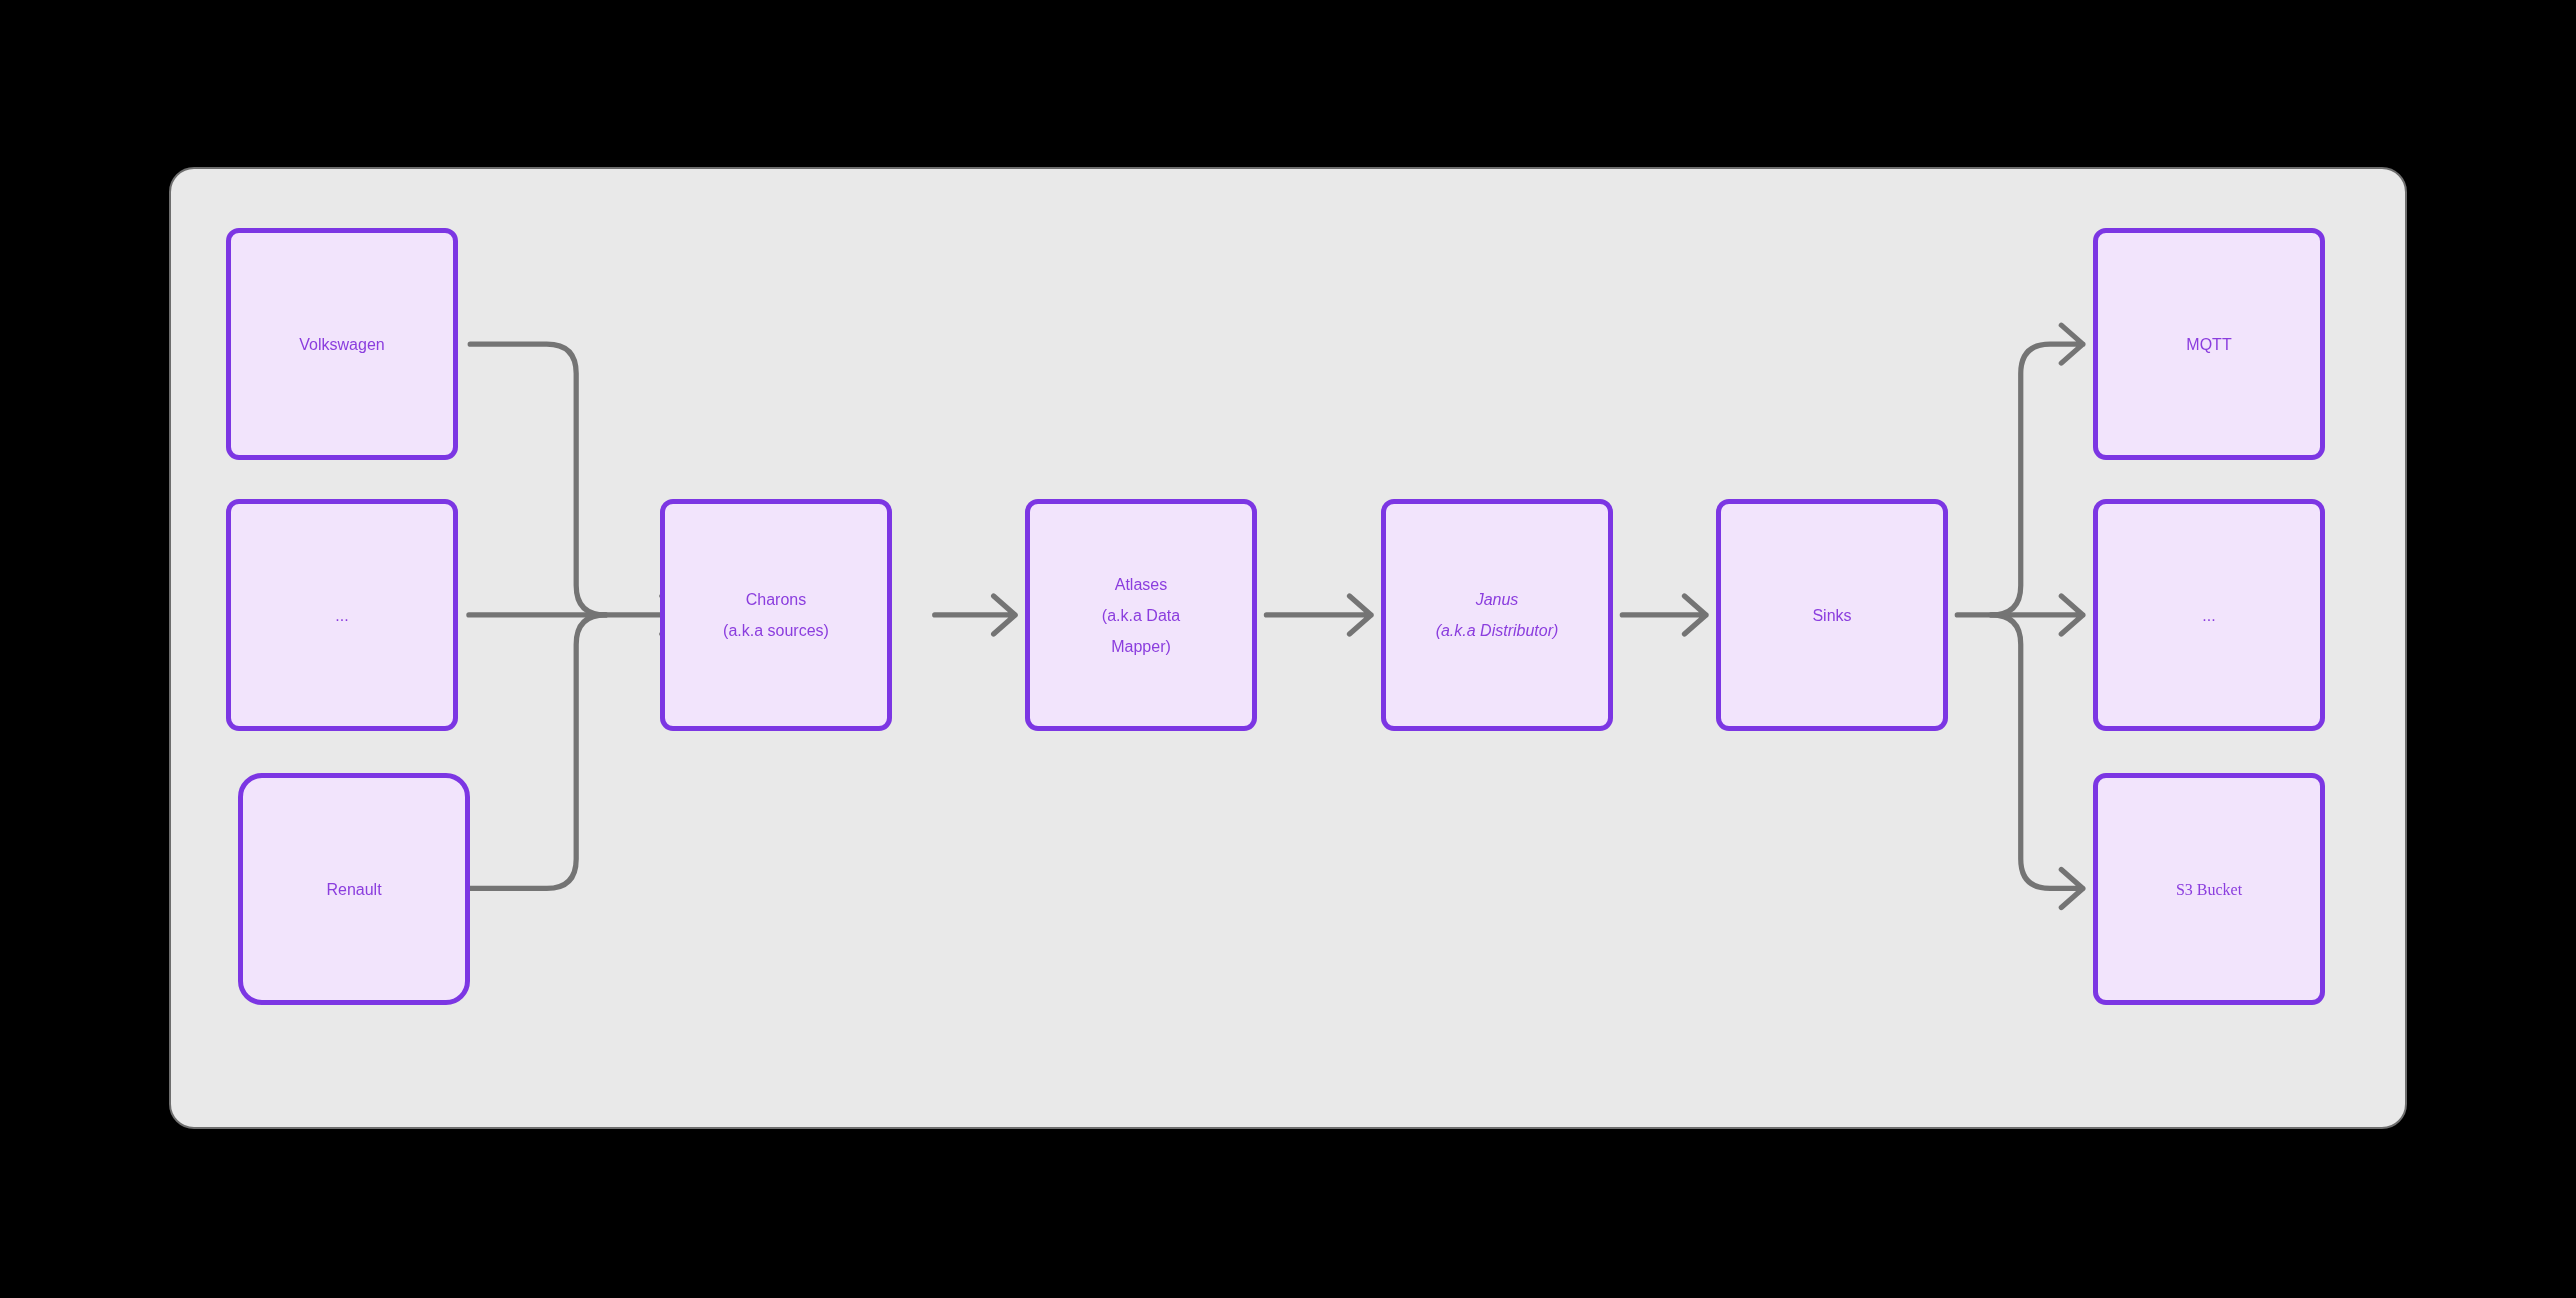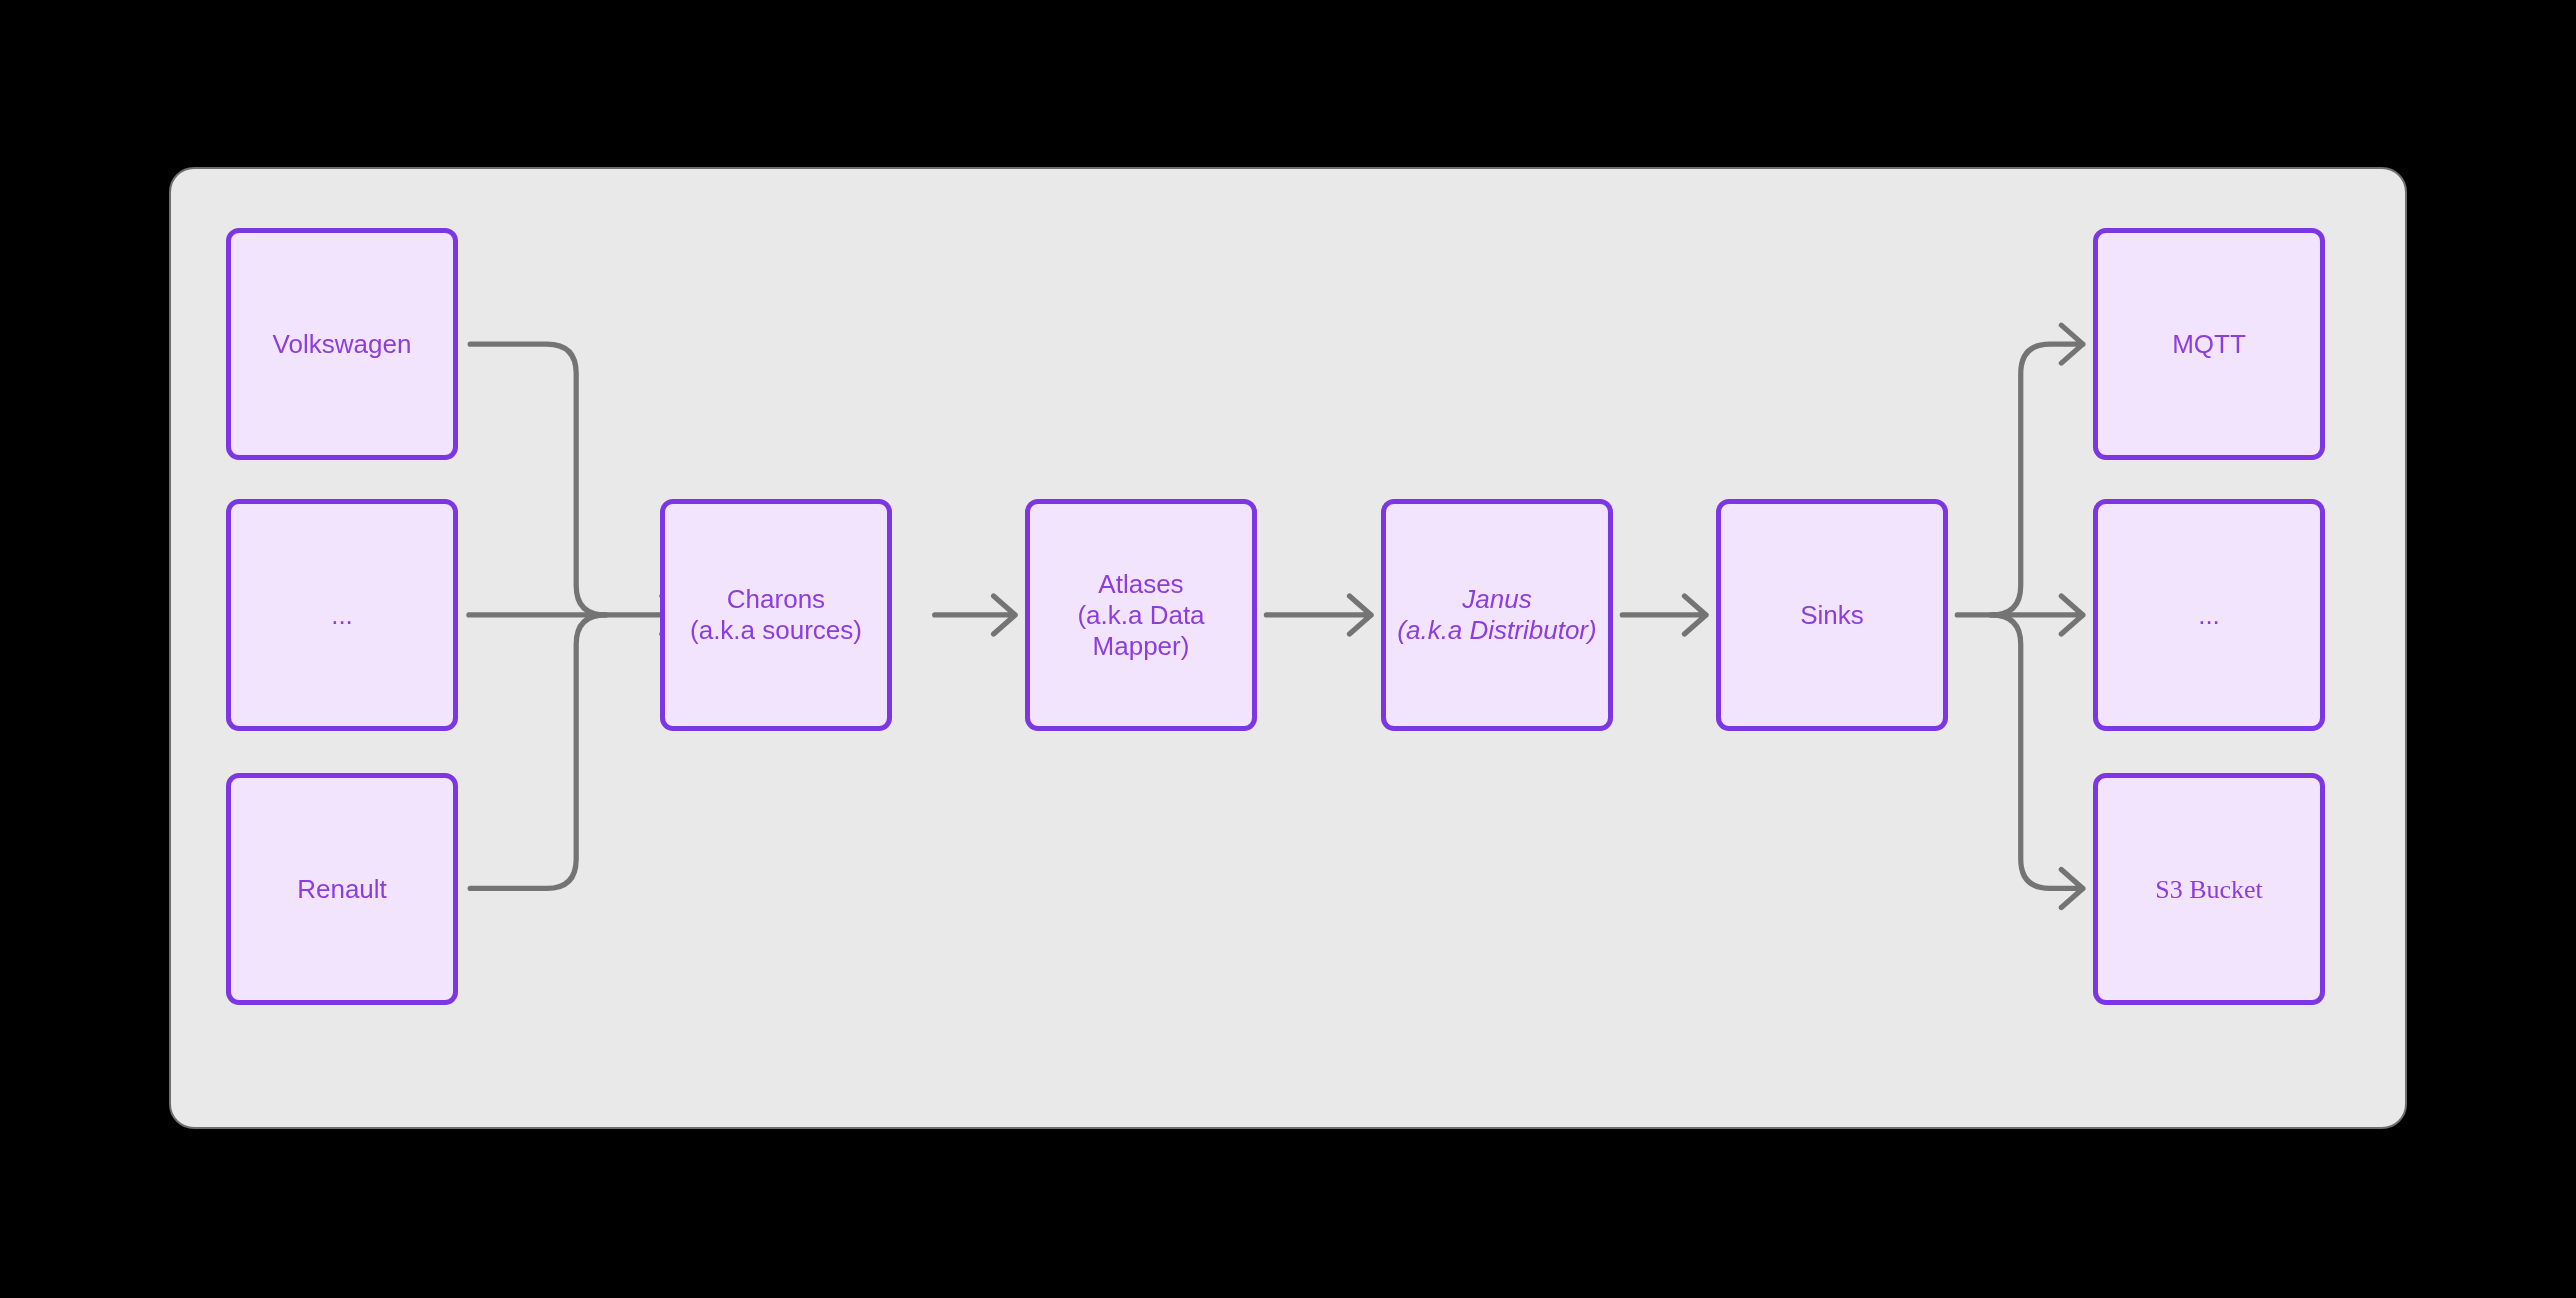--- a/index.html
+++ b/index.html
@@ -40,29 +40,29 @@
     width:232px;height:232px;
     background:var(--node-fill);
     border:5.2px solid var(--node-border);
     border-radius:13px;
     box-sizing:border-box;
     display:flex;align-items:center;justify-content:center;
     text-align:center;
   }
   .node-label{
     color:var(--node-text);
-    font-size:26px;
+    font-size:16px;
     line-height:31px;
     white-space:pre-line;
     padding:0 9.2px;
   }
   
   .pos-volkswagen{left:226px;top:228px;}
   .pos-left-more {left:226px;top:499px;}
-  .pos-renault   {left:226px;top:773px;}
+  .pos-renault   {left:238px;top:773px;border-radius:24px;}
   .pos-charons   {left:660px;top:499px;}
   .pos-atlases   {left:1025px;top:499px;}
   .pos-janus     {left:1381px;top:499px;font-style:italic;}
   .pos-sinks     {left:1716px;top:499px;}
   .pos-mqtt      {left:2093px;top:228px;}
   .pos-right-more{left:2093px;top:499px;}
   .pos-s3        {left:2093px;top:773px;font-family:Liberation Serif, serif;}
 </style>
 </head>
 <body>

